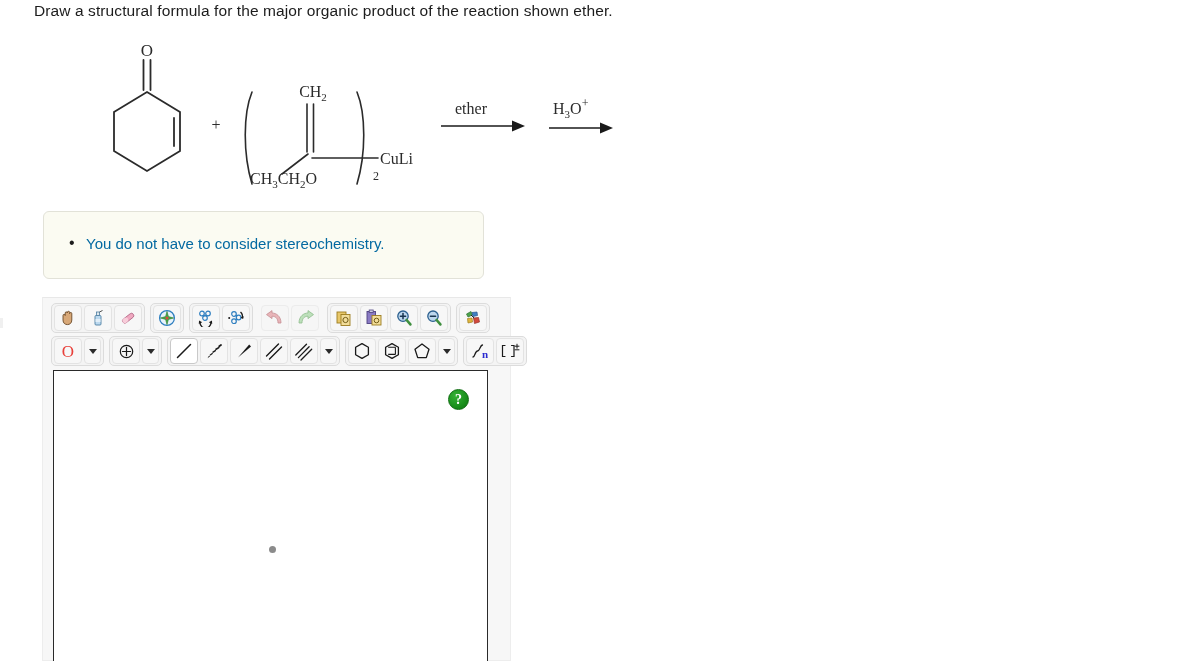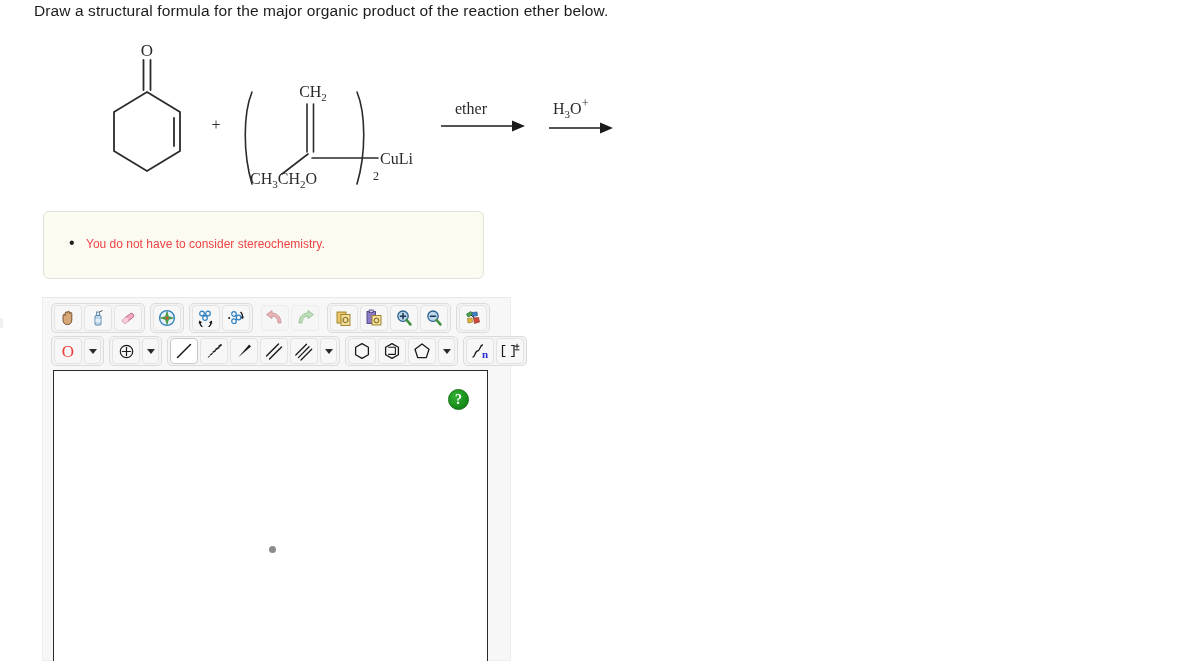--- a/index.html
+++ b/index.html
@@ -54,22 +54,22 @@
     margin: 0;
     padding: 0;
     list-style: none;
     position: absolute;
     left: 42px;
     top: 22px;
     right: 10px;
   }
   .note-list li {
     position: relative;
-    font-size: 12px;
-    color: #ef4444;
+    font-size: 15px;
+    color: #0369a1;
     line-height: 20px;
   }
   .note-list li::before {
     content: "\2022";
     position: absolute;
     left: -17px;
     top: -1px;
     font-size: 16px;
     color: #1c1c1c;
   }
@@ -196,21 +196,21 @@
     left: 0;
     top: 318px;
     width: 3px;
     height: 10px;
     background: #f0f0f0;
   }
 </style>
 </head>
 <body>
 
-<div class="prompt">Draw a structural formula for the major organic product of the reaction ether below.</div>
+<div class="prompt">Draw a structural formula for the major organic product of the reaction shown ether.</div>
 
 <div class="edge-tick"></div>
 
 <div class="scheme">
   <svg width="700" height="170" viewBox="0 0 700 170" xmlns="http://www.w3.org/2000/svg">
     <g fill="none" stroke="#2b2b2b" stroke-width="1.8" stroke-linecap="round">
 
       <polygon points="147,58 180,78 180,117 147,137 114,117 114,78"></polygon>
 
       <line x1="174" y1="84" x2="174" y2="112"></line>

